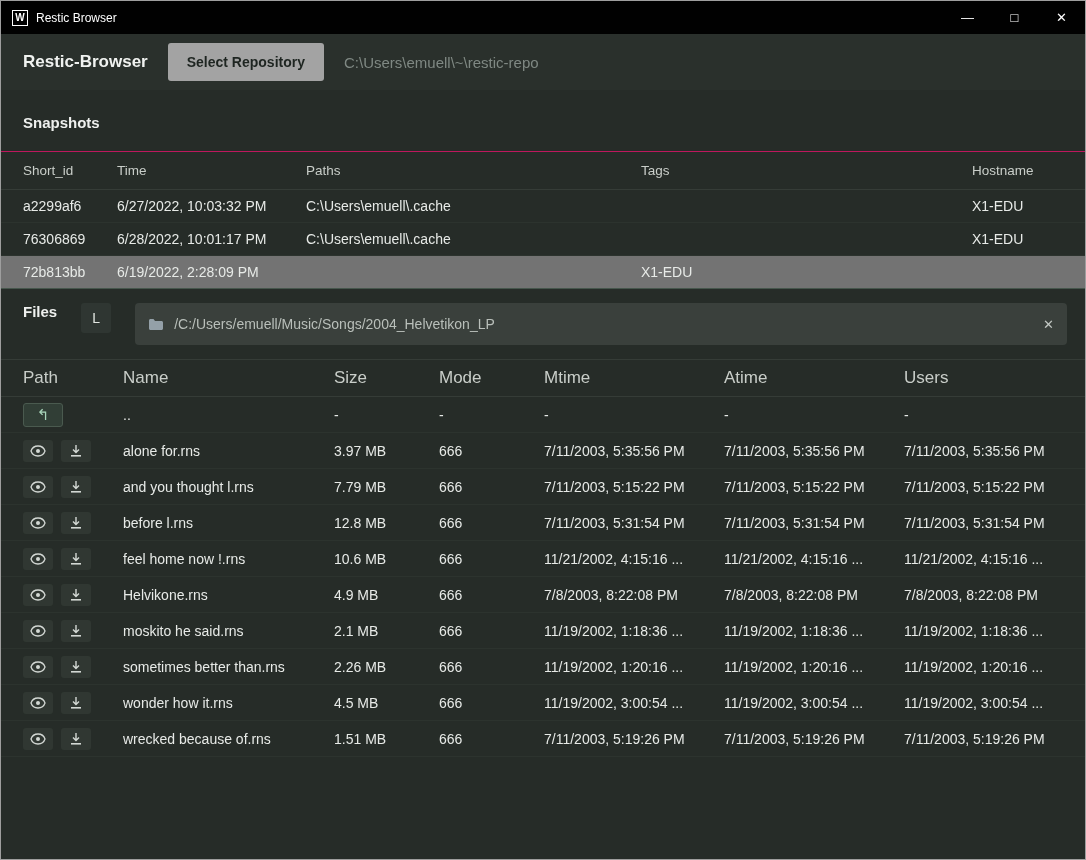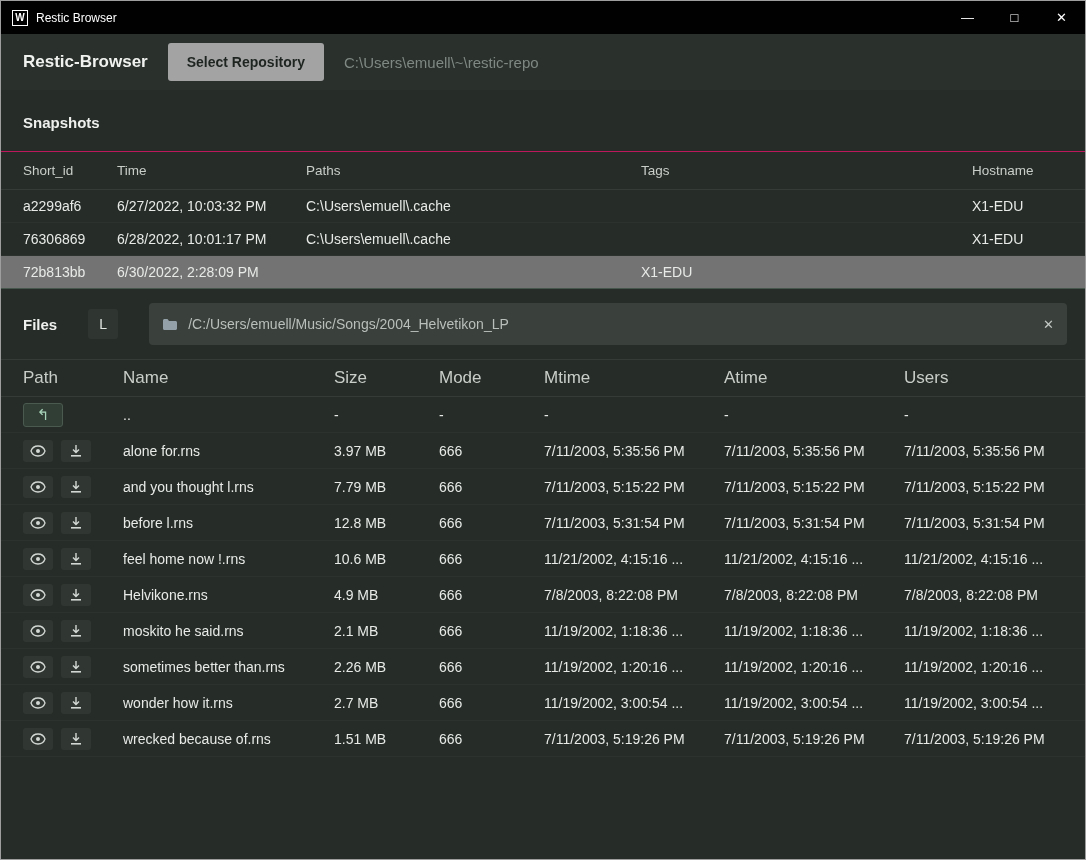--- a/index.html
+++ b/index.html
@@ -55,21 +55,21 @@
   }
   .snap-header {
     margin-top: 20px; height: 39px;
     border-top: 1px solid #be185d; border-bottom: 1px solid #353c37;
     color: #c9cec9; font-size: 13.5px;
   }
   .snap-row { height: 33px; font-size: 14px; border-bottom: 1px solid #2c332e; }
   .snap-row.selected { background: #737373; border-bottom: 1px solid #46564c; }
 
   
-  .files-bar { display: flex; align-items: center; margin-top: 14px; padding: 0 18px 0 22px; gap: 31px; }
+  .files-bar { display: flex; margin-top: 14px; padding: 0 18px 0 22px; gap: 24px; }
   .tree-toggle {
     width: 30px; height: 30px; background: #2f3632; color: #e2e6e2;
     border: none; border-radius: 3px; font-size: 14px; font-family: inherit; cursor: pointer;
   }
   .path-field {
     flex: 1; height: 42px; background: #3a403c; border-radius: 4px;
     display: flex; align-items: center; gap: 10px; padding: 0 13px;
     color: #b9bfba; font-size: 14px; cursor: text;
   }
   .path-clear { margin-left: auto; color: #c3c8c4; font-size: 13px; cursor: pointer; }
@@ -140,21 +140,21 @@
 </div>
 <div class="snap-row">
   <div class="cell">76306869</div>
   <div class="cell">6/28/2022, 10:01:17 PM</div>
   <div class="cell">C:\Users\emuell\.cache</div>
   <div class="cell"></div>
   <div class="cell">X1-EDU</div>
 </div>
 <div class="snap-row selected">
   <div class="cell">72b813bb</div>
-  <div class="cell">6/30/2022, 2:28:09 PM</div>
+  <div class="cell">6/19/2022, 2:28:09 PM</div>
   <div class="cell"></div>
   <div class="cell">X1-EDU</div>
 </div>
 
 <div class="files-bar">
   <div class="section-title" style="padding:0;">Files</div>
   <button class="tree-toggle">L</button>
   <div class="path-field">
     <span style="display:flex;">
       <svg width="16" height="13" viewBox="0 0 16 13">
@@ -385,21 +385,21 @@
     <button class="icon-btn">
         <span style="display:flex;">
           <svg width="14" height="14" viewBox="0 0 14 14">
             <path d="M7 1v7M4 5.5 7 8.5 10 5.5" stroke="#d3d8d4" stroke-width="1.4" fill="none"></path>
             <path d="M2 11h10v1.6H2z" fill="#d3d8d4"></path>
           </svg>
         </span>
       </button>
   </div>
   <div class="cell">wonder how it.rns</div>
-  <div class="cell">2.7 MB</div>
+  <div class="cell">4.5 MB</div>
   <div class="cell">666</div>
   <div class="cell">11/19/2002, 3:00:54 ...</div>
   <div class="cell">11/19/2002, 3:00:54 ...</div>
   <div class="cell">11/19/2002, 3:00:54 ...</div>
 </div>
 <div class="file-row">
   <div class="actions">
     <button class="icon-btn">
         <span style="display:flex;">
           <svg width="16" height="12" viewBox="0 0 16 12">

